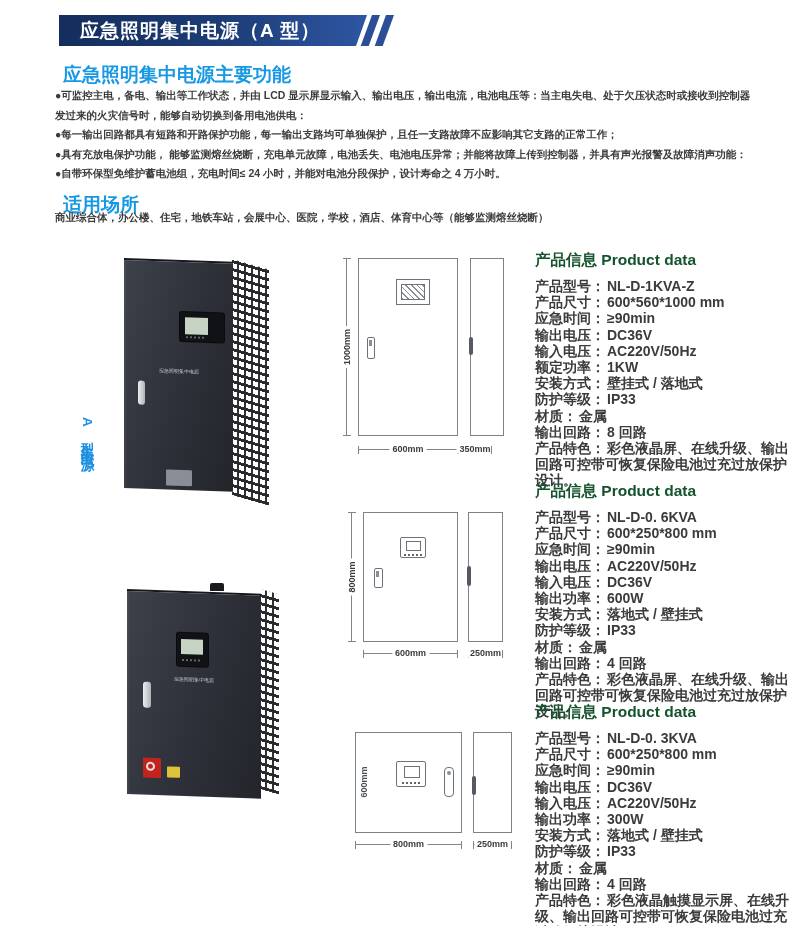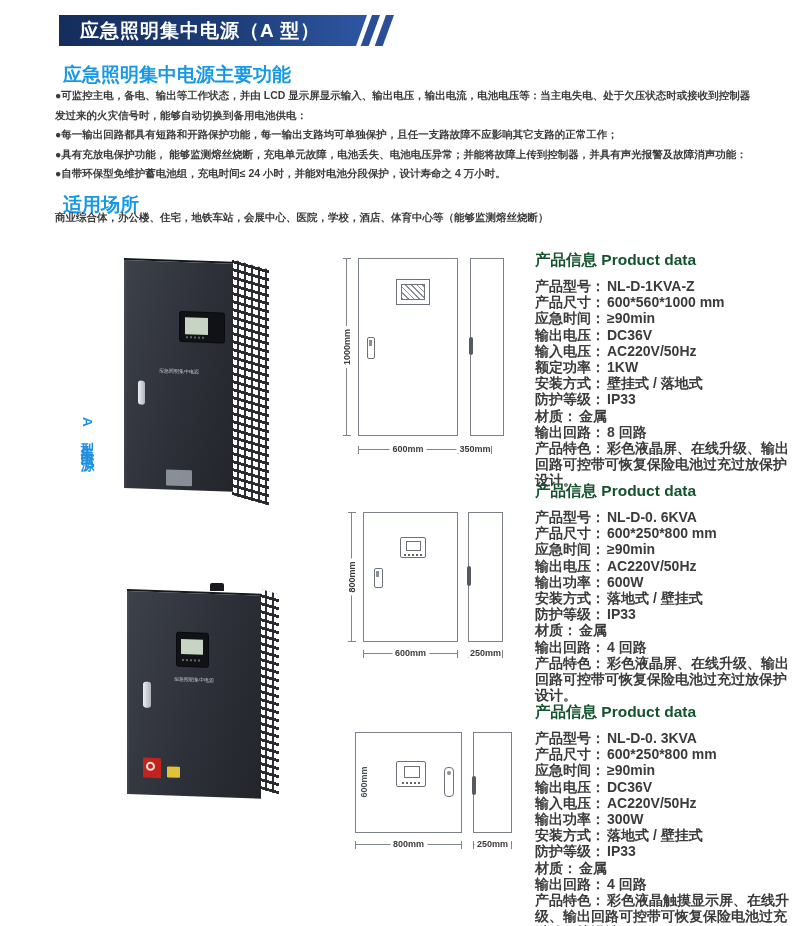--- a/index.html
+++ b/index.html
@@ -212,20 +212,21 @@
         <div class="spec-row"><span class="spec-label">材质：</span><span class="spec-value">金属</span></div>
         <div class="spec-row"><span class="spec-label">输出回路：</span><span class="spec-value">8 回路</span></div>
         <div class="spec-row"><span class="spec-label">产品特色：</span><span class="spec-value">彩色液晶屏、在线升级、输出回路可控带可恢复保险电池过充过放保护设计。</span></div>
       </div>
       <div class="product-card p2">
         <div class="product-heading">产品信息 Product data</div>
         <div class="spec-row"><span class="spec-label">产品型号：</span><span class="spec-value">NL-D-0. 6KVA</span></div>
         <div class="spec-row"><span class="spec-label">产品尺寸：</span><span class="spec-value">600*250*800 mm</span></div>
         <div class="spec-row"><span class="spec-label">应急时间：</span><span class="spec-value">≥90min</span></div>
         <div class="spec-row"><span class="spec-label">输出电压：</span><span class="spec-value">AC220V/50Hz</span></div>
+        <div class="spec-row"><span class="spec-label">输入电压：</span><span class="spec-value">DC36V</span></div>
         <div class="spec-row"><span class="spec-label">输出功率：</span><span class="spec-value">600W</span></div>
         <div class="spec-row"><span class="spec-label">安装方式：</span><span class="spec-value">落地式 / 壁挂式</span></div>
         <div class="spec-row"><span class="spec-label">防护等级：</span><span class="spec-value">IP33</span></div>
         <div class="spec-row"><span class="spec-label">材质：</span><span class="spec-value">金属</span></div>
         <div class="spec-row"><span class="spec-label">输出回路：</span><span class="spec-value">4 回路</span></div>
         <div class="spec-row"><span class="spec-label">产品特色：</span><span class="spec-value">彩色液晶屏、在线升级、输出回路可控带可恢复保险电池过充过放保护设计。</span></div>
       </div>
       <div class="product-card p3">
         <div class="product-heading">产品信息 Product data</div>
         <div class="spec-row"><span class="spec-label">产品型号：</span><span class="spec-value">NL-D-0. 3KVA</span></div>

